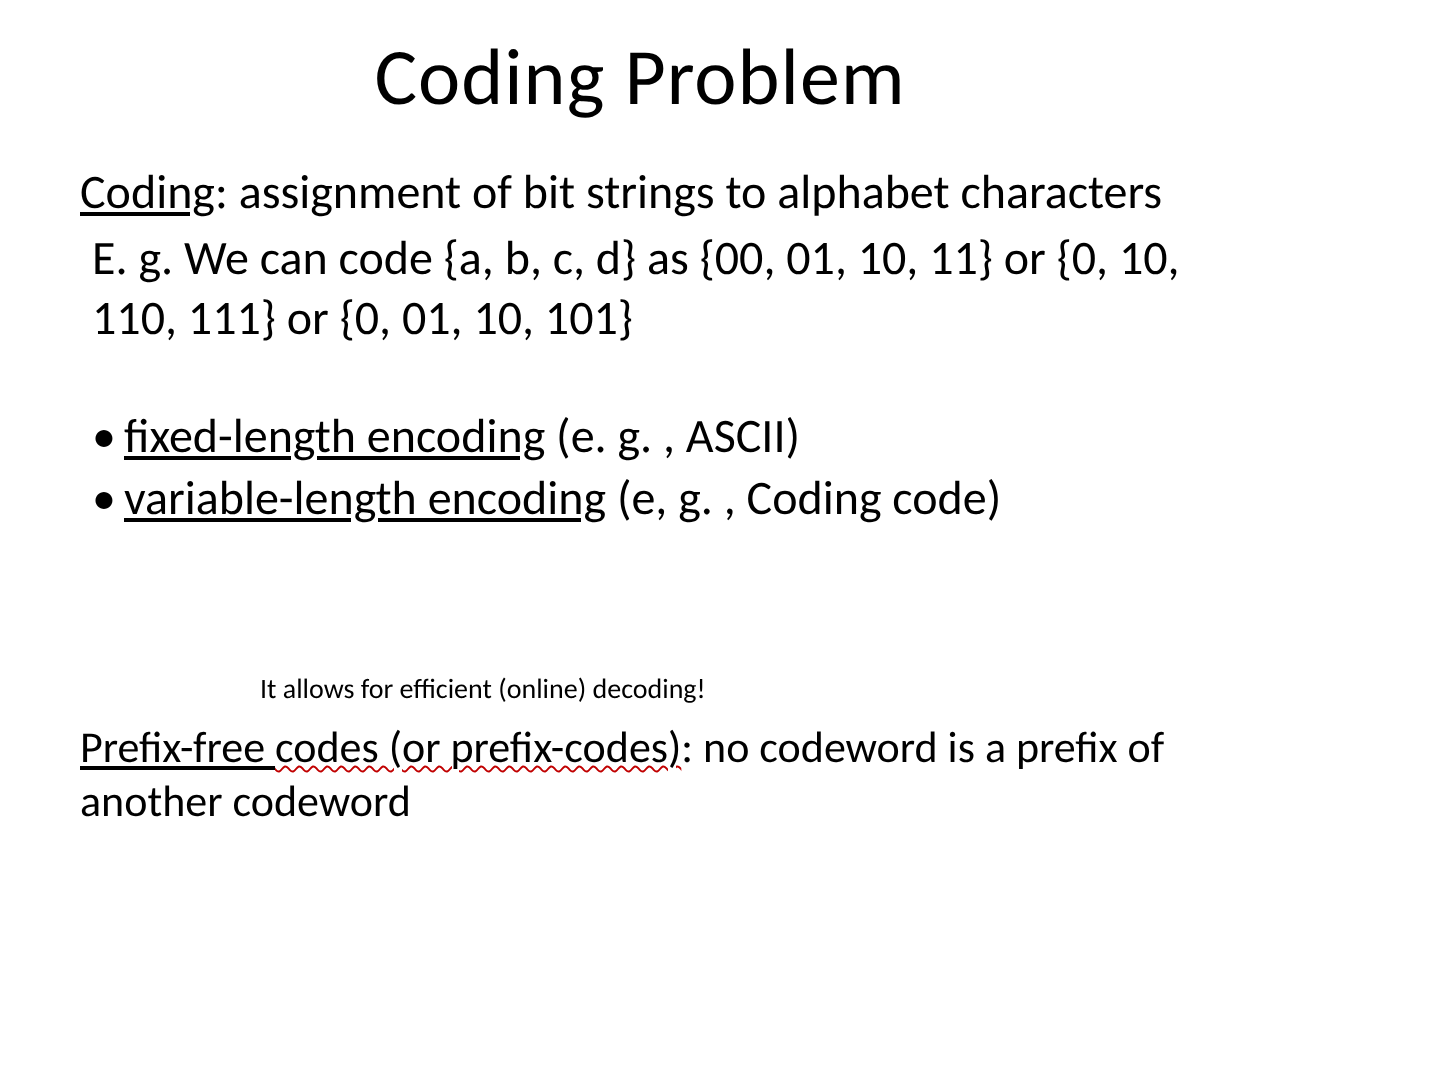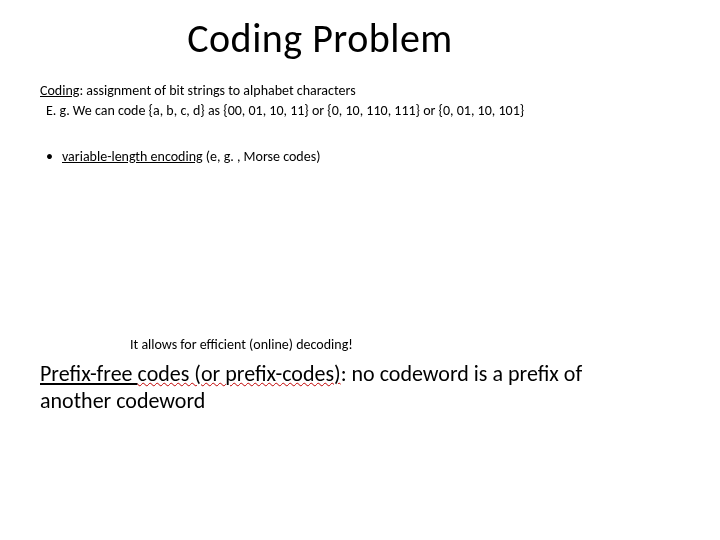--- a/index.html
+++ b/index.html
@@ -26,21 +26,21 @@
     text-align: center;
     font-size: 40px;
     font-weight: 400;
     letter-spacing: 0.5px;
   }
   .body {
     position: absolute;
     top: 82px;
     left: 40px;
     right: 40px;
-    font-size: 14px;
+    font-size: 24px;
     line-height: 1.28;
   }
   .u { text-decoration: underline; }
   .para { margin: 0 0 2px 0; }
   .indent { padding-left: 6px; }
   .gap { height: 22px; }
   .gap-sm { height: 4px; }
   .bullets { margin: 0; padding: 0 0 0 22px; }
   .bullets li { list-style: none; position: relative; padding-left: 0; }
   .bullets li::before {
@@ -80,21 +80,24 @@
     <p class="para">
       <span class="u">Coding</span><span>: assignment of bit strings to alphabet characters</span>
     </p>
     <p class="para indent">E. g.  We can code {a, b, c, d} as {00, 01, 10, 11} or {0, 10, 110, 111} or {0, 01, 10, 101}</p>
     <div class="gap-sm"></div>
 
     <div class="gap"></div>
 
     <ul class="bullets">
       <li>
-        <span class="u">variable-length encoding</span><span> (e, g. , Morse codes)</span>
+        <span class="u">fixed-length encoding</span><span> (e. g. , ASCII)</span>
+      </li>
+      <li>
+        <span class="u">variable-length encoding</span><span> (e, g. , Coding code)</span>
       </li>
     </ul>
   </div>
 
   <div class="callout">It allows for efficient (online) decoding!</div>
 
   <div class="prefix-line">
     <span class="u">Prefix-free </span><span class="u squiggle">codes (or prefix-codes)</span><span>: no codeword is a prefix of another codeword</span>
   </div>
 

